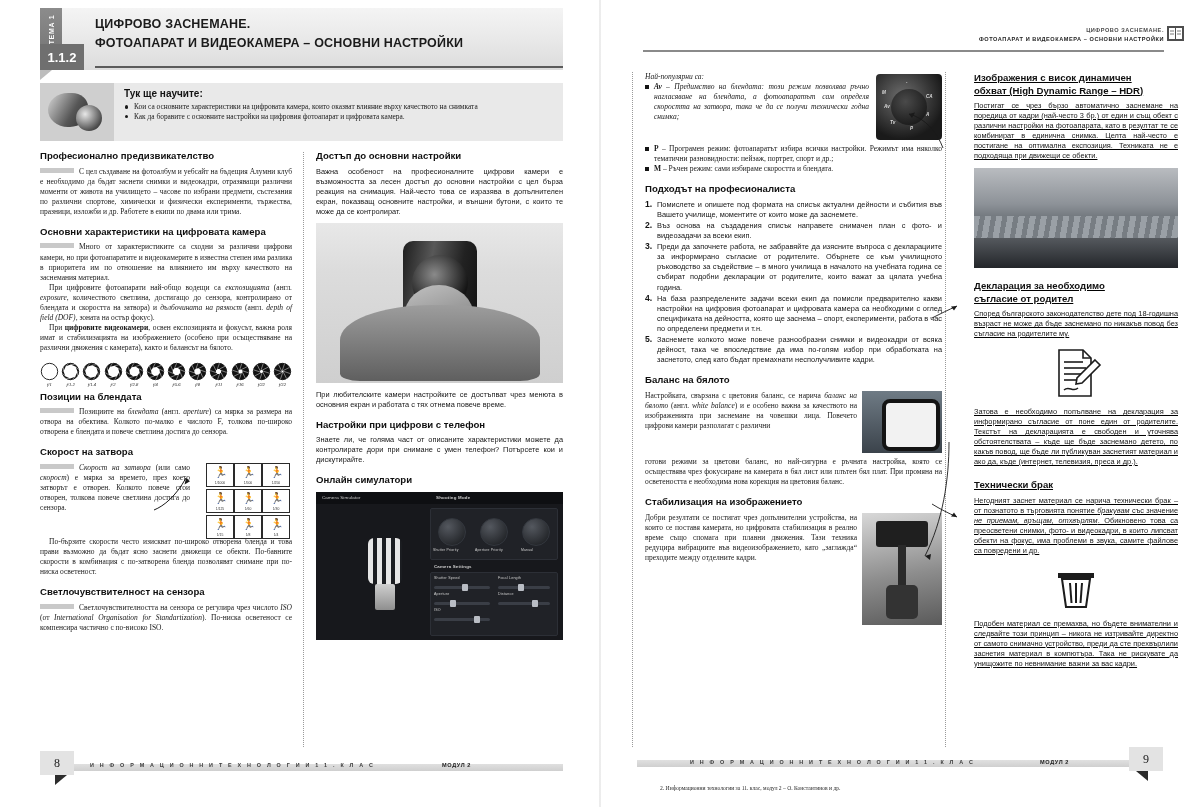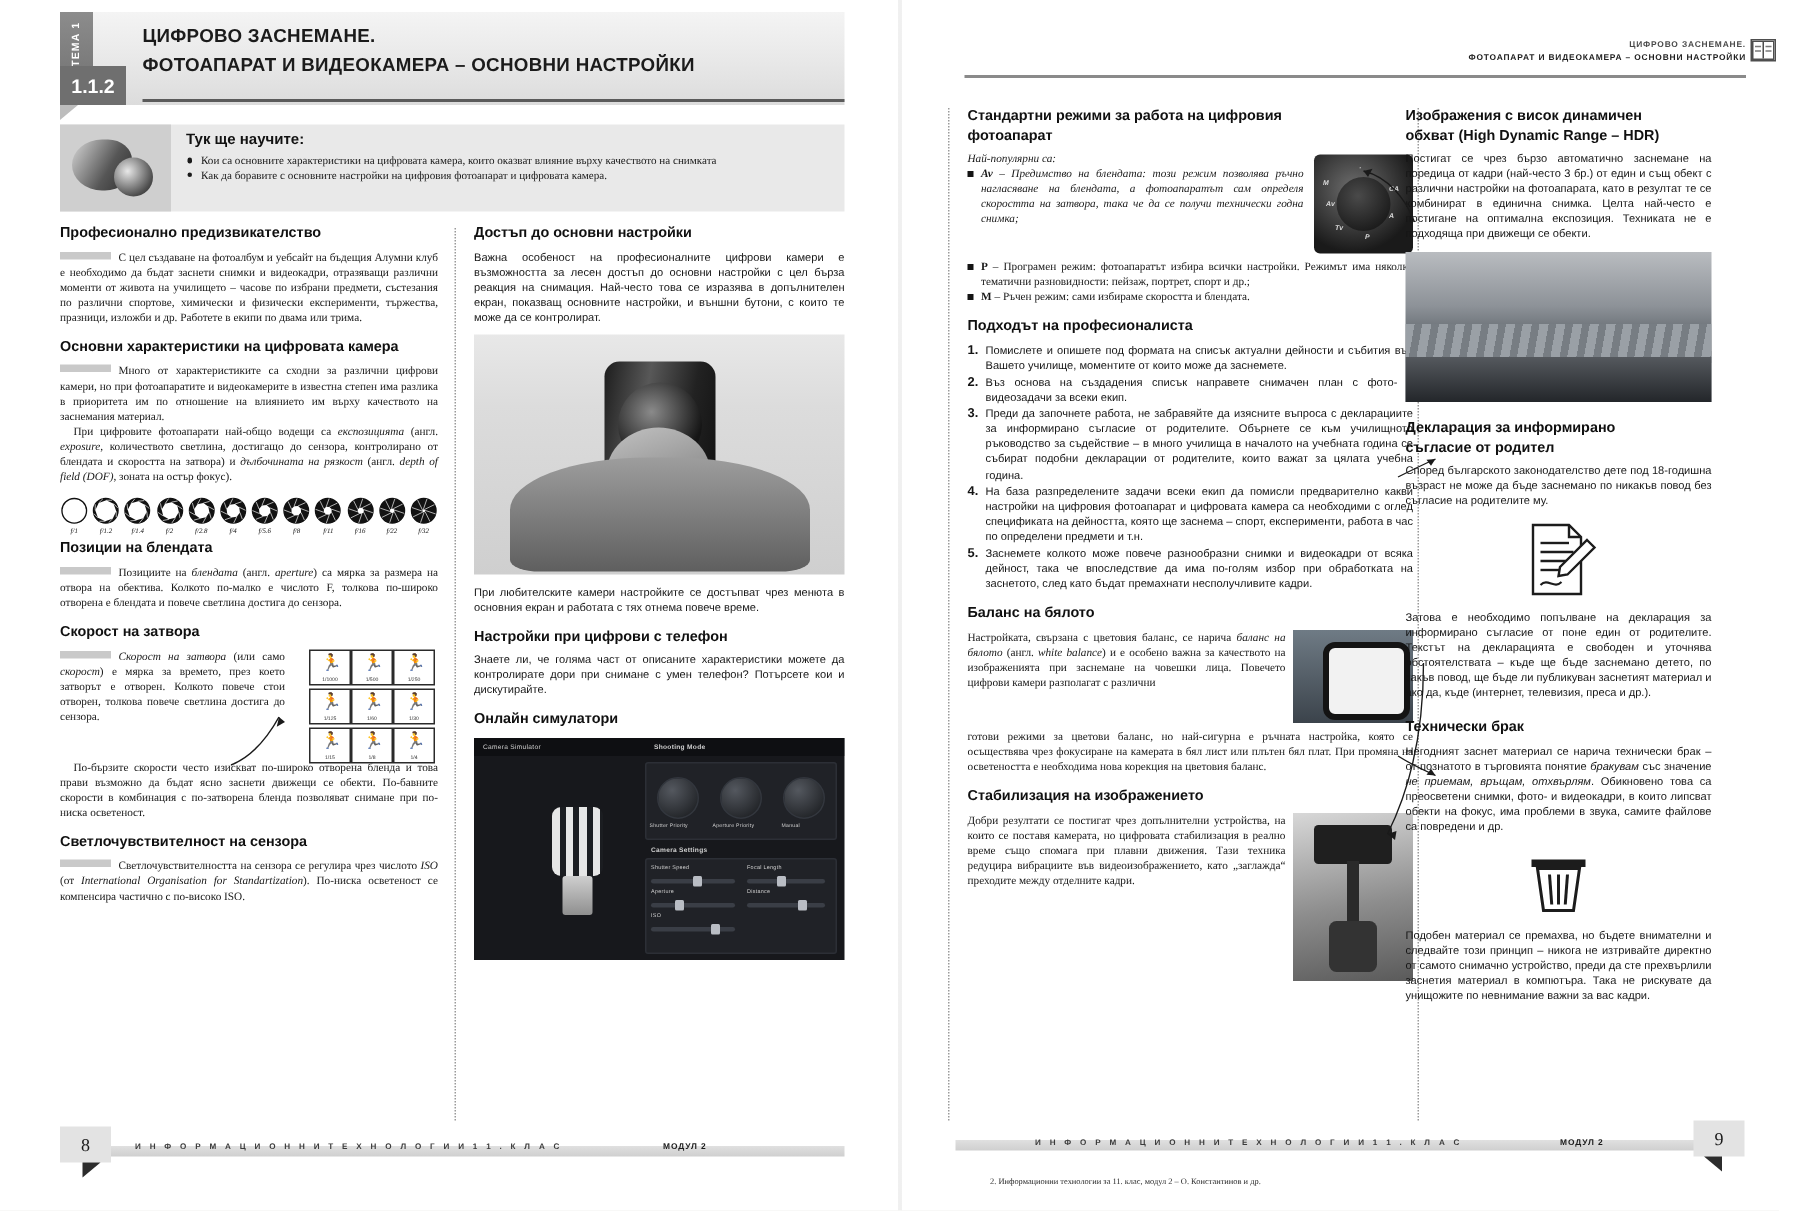--- a/index.html
+++ b/index.html
@@ -216,20 +216,21 @@
 
     <div class="vrule vr1"></div>
 
     <div class="col colL1">
       <h2 class="sec first">Професионално предизвикателство</h2>
       <p class="body lead">С цел създаване на фотоалбум и уебсайт на бъдещия Алумни клуб е необходимо да бъдат заснети снимки и видеокадри, отразяващи различни моменти от живота на училището – часове по избрани предмети, състезания по различни спортове, химически и физически експерименти, тържества, празници, изложби и др. Работете в екипи по двама или трима.</p>
 
       <h2 class="sec">Основни характеристики на цифровата камера</h2>
       <p class="body lead">Много от характеристиките са сходни за различни цифрови камери, но при фотоапаратите и видеокамерите в известна степен има разлика в приоритета им по отношение на влиянието им върху качеството на заснемания материал.</p>
       <p class="body"><span>При цифровите фотоапарати най-общо водещи са </span><em class="it">експозицията</em><span> (англ. </span><em class="it">exposure</em><span>, количеството светлина, достигащо до сензора, контролирано от блендата и скоростта на затвора) и </span><em class="it">дълбочината на рязкост</em><span> (англ. </span><em class="it">depth of field (DOF)</em><span>, зоната на остър фокус).</span></p>
+      <p class="body"><span>При </span><span class="bold">цифровите видеокамери</span><span>, освен експозицията и фокусът, важна роля имат и стабилизацията на изображението (особено при осъществяване на различни движения с камерата), както и балансът на бялото.</span></p>
 
       <div class="ap-wrap">
         <div class="ap-row" id="apRow">
             <div class="ap-item">
               <svg class="apsvg" width="19" height="19" viewBox="0 0 19 19">
                 <circle cx="9.5" cy="9.5" r="8.2" fill="none" stroke="#111" stroke-width="0.9"></circle>
               </svg>
               <div class="ap-lbl">f/1</div>
             </div>
             <div class="ap-item">
@@ -535,24 +536,20 @@
       <line x1="9" y1="4" x2="13" y2="4" stroke="#7a7a7a"></line>
       <line x1="2" y1="7" x2="6" y2="7" stroke="#7a7a7a"></line>
       <line x1="9" y1="7" x2="13" y2="7" stroke="#7a7a7a"></line>
     </svg>
     <div class="rh-rule"></div>
 
     <div class="vrule vr2" style="left:32px"></div>
     <div class="vrule vr3" style="left:345px"></div>
 
     <div class="col" style="left:45px;top:72px;width:297px;">
-      <h2 class="sec first">
-        <span>Стандартни режими за работа на цифровия</span><br>
-        <span>фотоапарат</span>
-      </h2>
       <div style="position:relative;min-height:72px;font-style:italic;">
         <div class="ph img-dial">
           <div class="dial-mark" style="left:6px;top:16px;">M</div>
           <div class="dial-mark" style="left:8px;top:30px;">Av</div>
           <div class="dial-mark" style="left:14px;top:46px;">Tv</div>
           <div class="dial-mark" style="left:34px;top:52px;">P</div>
           <div class="dial-mark" style="left:50px;top:38px;">A</div>
           <div class="dial-mark" style="left:50px;top:20px;">CA</div>
           <div class="dial-mark" style="left:30px;top:6px;">·</div>
         </div>
@@ -586,34 +583,34 @@
       <div style="position:relative;min-height:114px;">
         <div class="ph img-stab">
           <div class="cam"></div>
           <div class="rod"></div>
           <div class="grip"></div>
         </div>
         <p class="body" style="width:212px">Добри резултати се постигат чрез допълнителни устройства, на които се поставя камерата, но цифровата стабилизация в реално време също спомага при плавни движения. Тази техника редуцира вибрациите във видеоизображението, като „заглажда“ преходите между отделните кадри.</p>
       </div>
     </div>
 
-    <div class="col" style="left:337px;top:72px;width:204px;">
+    <div class="col" style="left:374px;top:72px;width:204px;text-decoration:underline;">
       <h2 class="sec first">
         <span>Изображения с висок динамичен</span><br>
         <span>обхват (High Dynamic Range – HDR)</span>
       </h2>
       <p class="hand">Постигат се чрез бързо автоматично заснемане на поредица от кадри (най-често 3 бр.) от един и същ обект с различни настройки на фотоапарата, като в резултат те се комбинират в единична снимка. Целта най-често е постигане на оптимална експозиция. Техниката не е подходяща при движещи се обекти.</p>
 
       <div class="ph img-hdr">
         <div class="terr"></div>
         <div class="fg"></div>
       </div>
 
       <h2 class="sec" style="margin-top:12px">
-        <span>Декларация за информирано</span><br>
+        <span>Декларация за необходимо</span><br>
         <span>съгласие от родител</span>
       </h2>
       <p class="hand">Според българското законодателство дете под 18-годишна възраст не може да бъде заснемано по никакъв повод без съгласие на родителите му.</p>
 
       <svg class="icon-doc" viewBox="0 0 54 54">
         <path d="M10 4 h24 l8 8 v38 H10 z" fill="#ffffff" stroke="#1c1c1c" stroke-width="1.6"></path>
         <path d="M34 4 v8 h8" fill="none" stroke="#1c1c1c" stroke-width="1.6"></path>
         <line x1="15" y1="16" x2="34" y2="16" stroke="#1c1c1c" stroke-width="1.6"></line>
         <line x1="15" y1="22" x2="37" y2="22" stroke="#1c1c1c" stroke-width="1.6"></line>
         <line x1="15" y1="28" x2="37" y2="28" stroke="#1c1c1c" stroke-width="1.6"></line>

